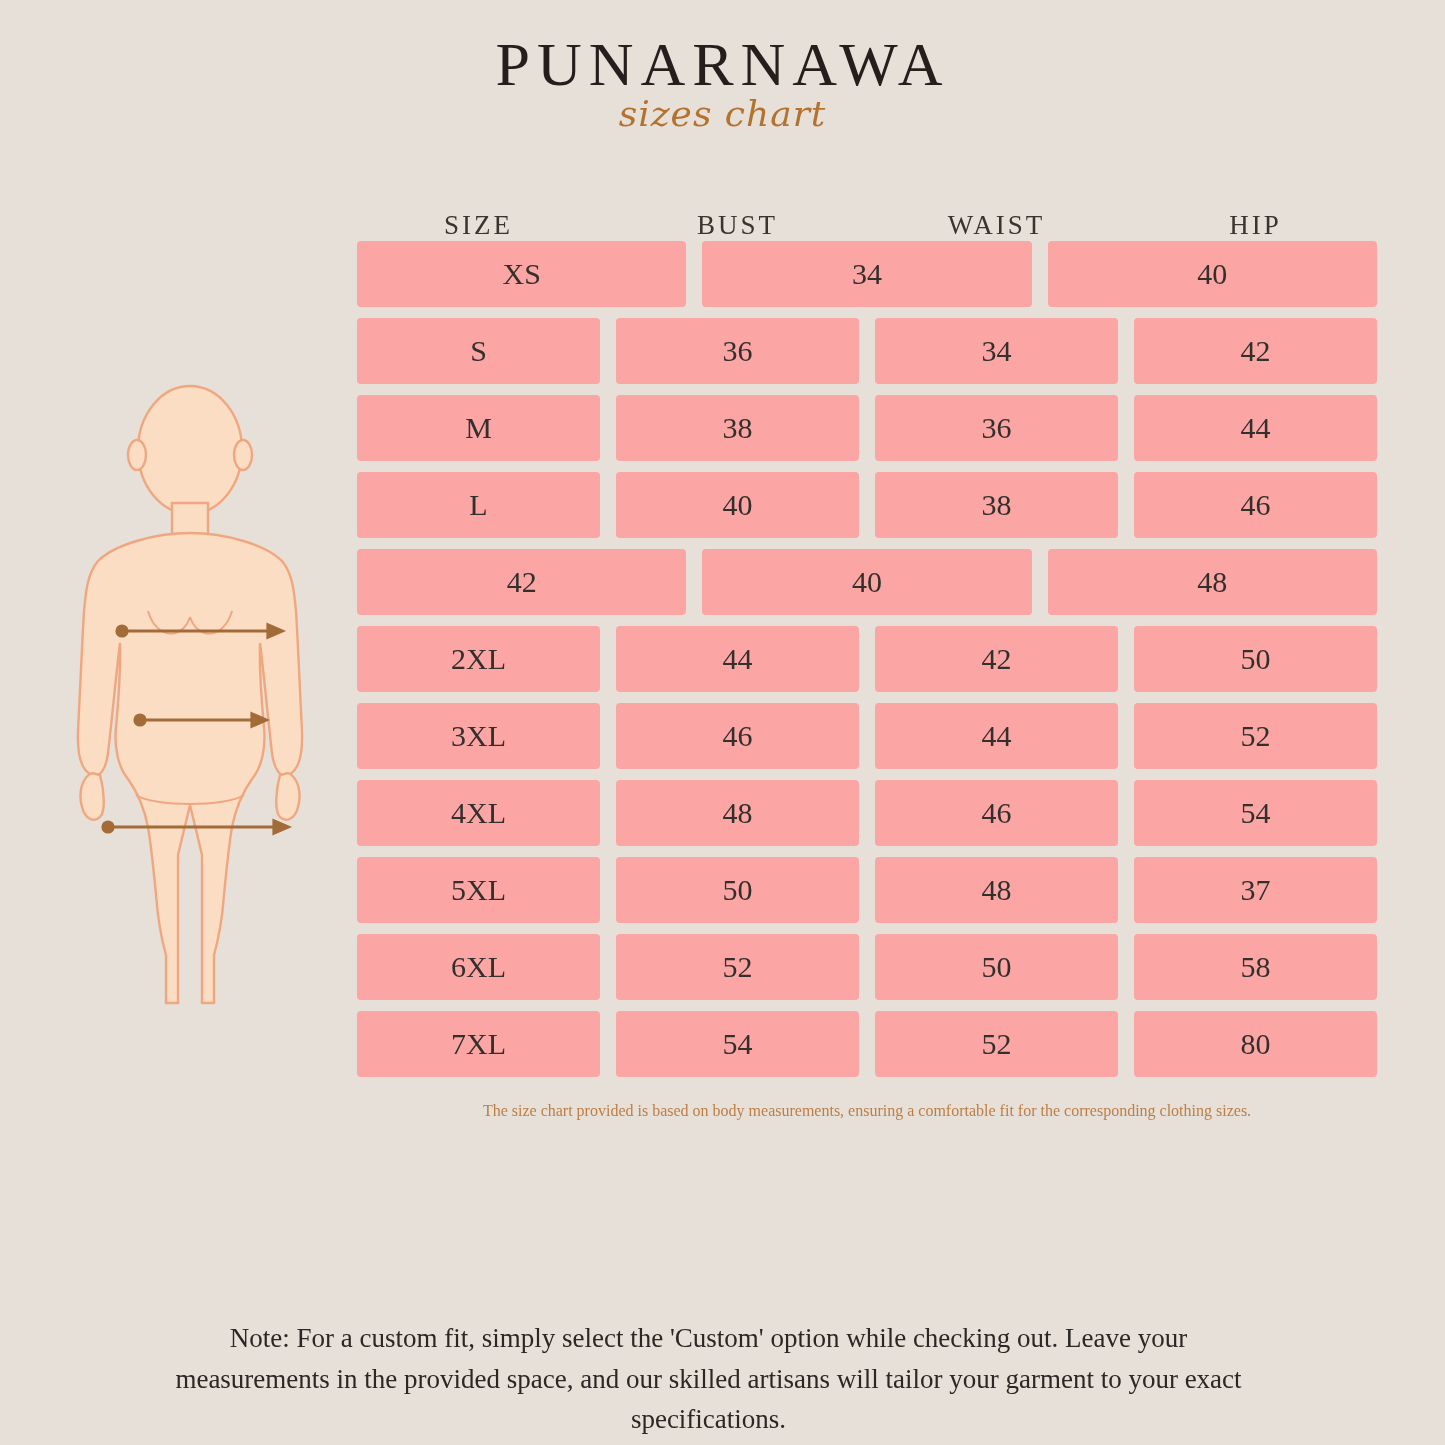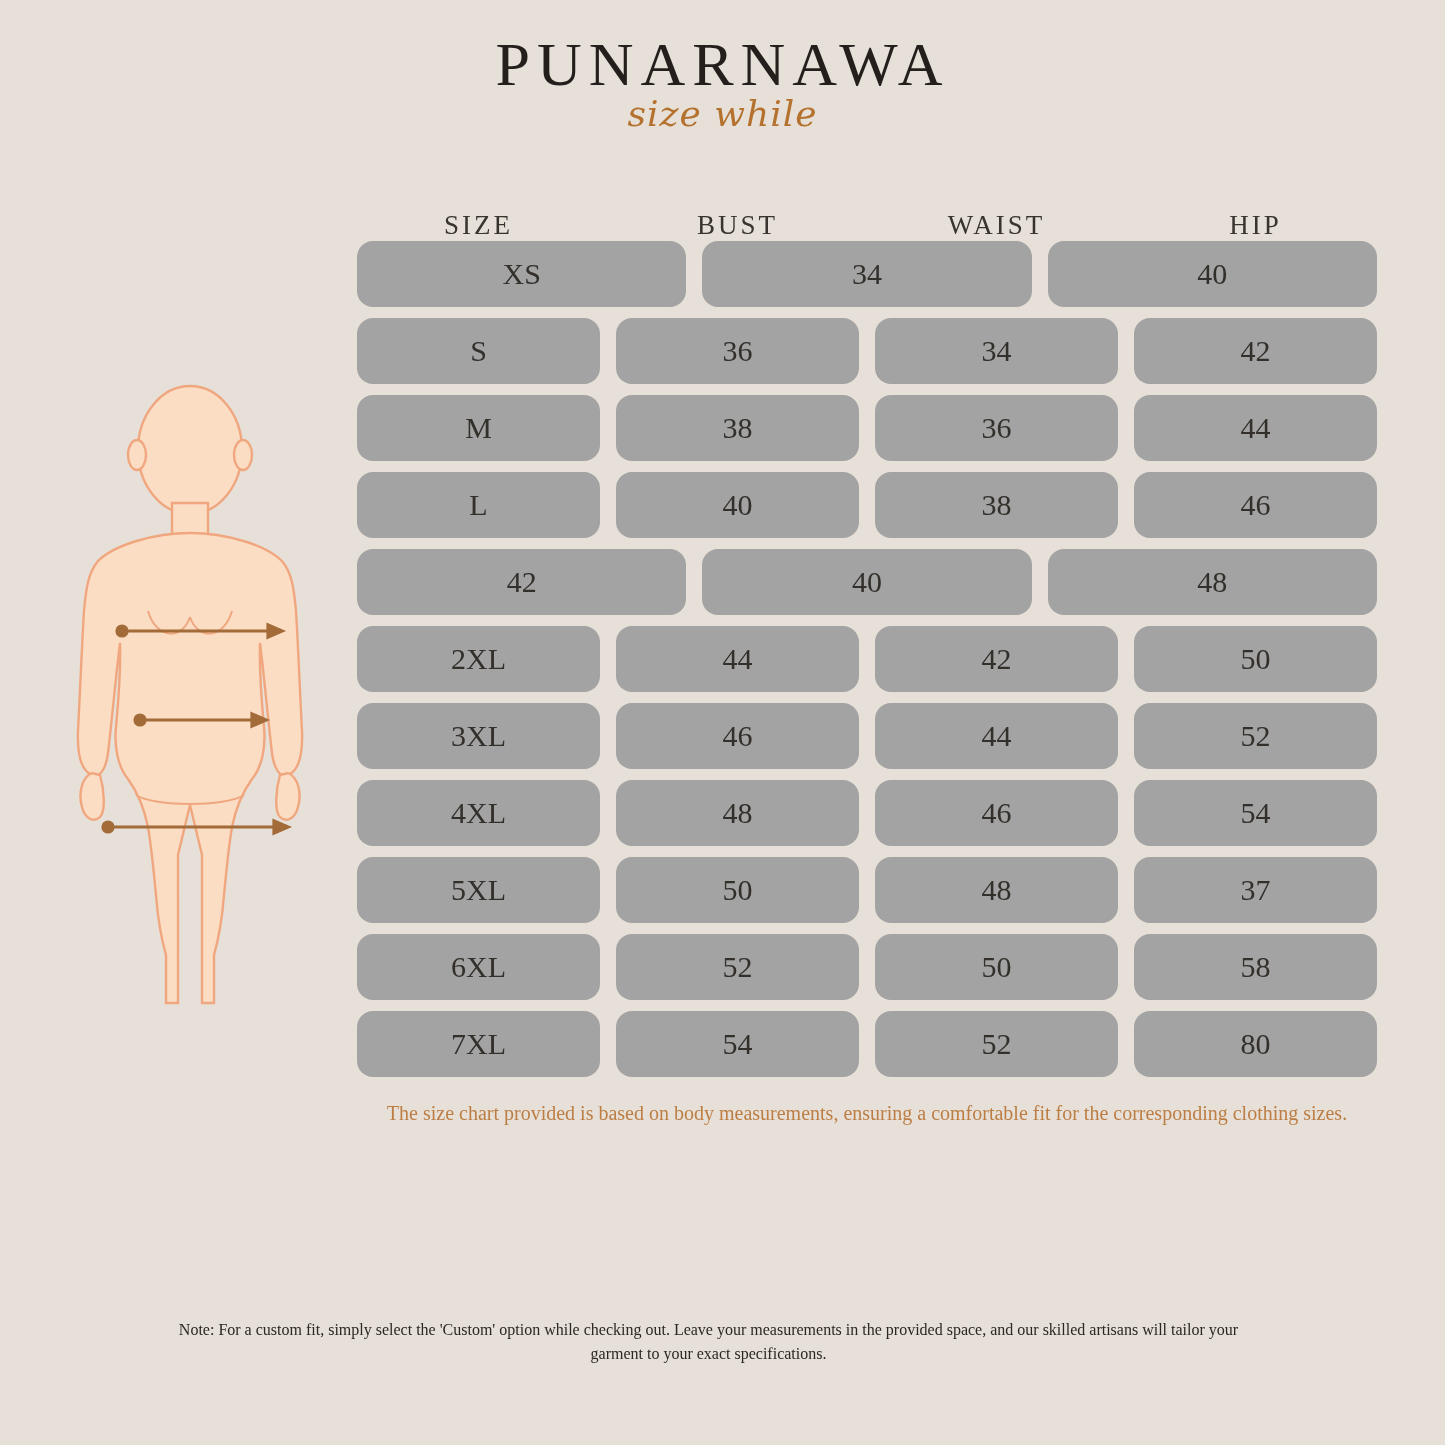--- a/index.html
+++ b/index.html
@@ -71,60 +71,60 @@
     letter-spacing: 3px;
     color: #3a3430;
   }
   .row {
     display: flex;
     gap: 16px;
     margin-bottom: 11px;
   }
   .row .cell {
     flex: 1;
-    background: #a3a3a3;
-    border-radius: 16px;
+    background: #fca5a5;
+    border-radius: 4px;
     height: 66px;
     line-height: 66px;
     text-align: center;
     font-size: 30px;
     color: #33302c;
   }
 
   .table-note {
     margin-top: 22px;
     text-align: center;
     color: #bc7e44;
-    font-size: 20px;
+    font-size: 16px;
     line-height: 1.45;
     padding: 0 20px;
   }
 
   
   .bottom-note {
     position: absolute;
     left: 0;
     top: 1318px;
     width: 1417px;
     text-align: center;
-    font-size: 16px;
+    font-size: 27px;
     line-height: 1.5;
     color: #2b2724;
     padding: 0 160px;
     box-sizing: border-box;
   }
 
   svg { display: block; }
 </style>
 </head>
 <body>
 
 <div class="header">
   <div class="brand-title">PUNARNAWA</div>
-  <div class="brand-subtitle">size while</div>
+  <div class="brand-subtitle">sizes chart</div>
 </div>
 
 <div class="content">
 
   <div class="figure-col">
     <svg width="320" height="680" viewBox="0 0 320 680">
       <g fill="#fbddc4" stroke="#f0a77f" stroke-width="2.4">
 
         <ellipse cx="160" cy="75" rx="52" ry="64"></ellipse>
 

